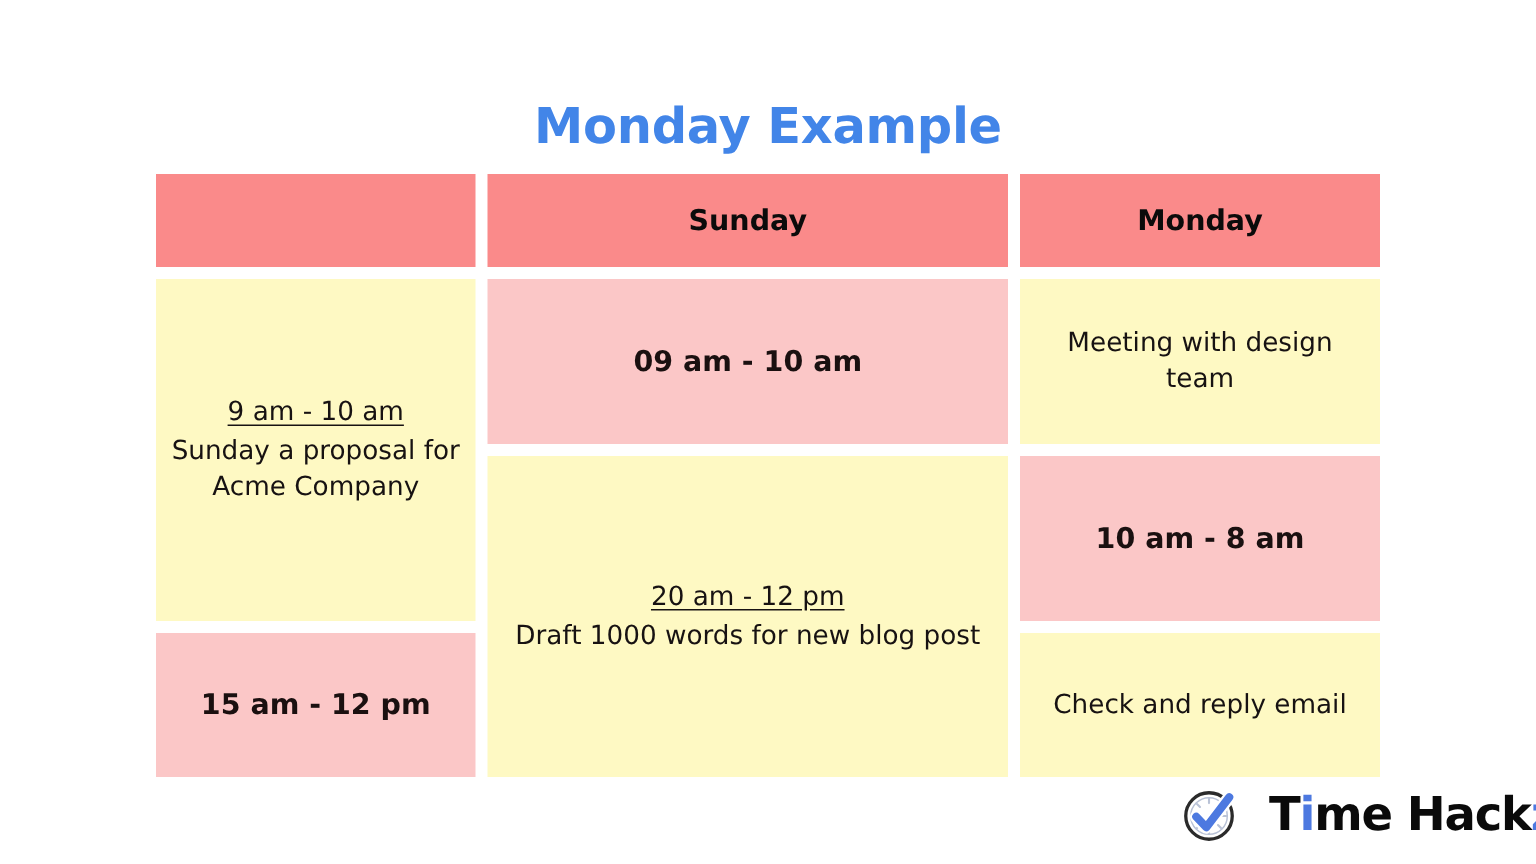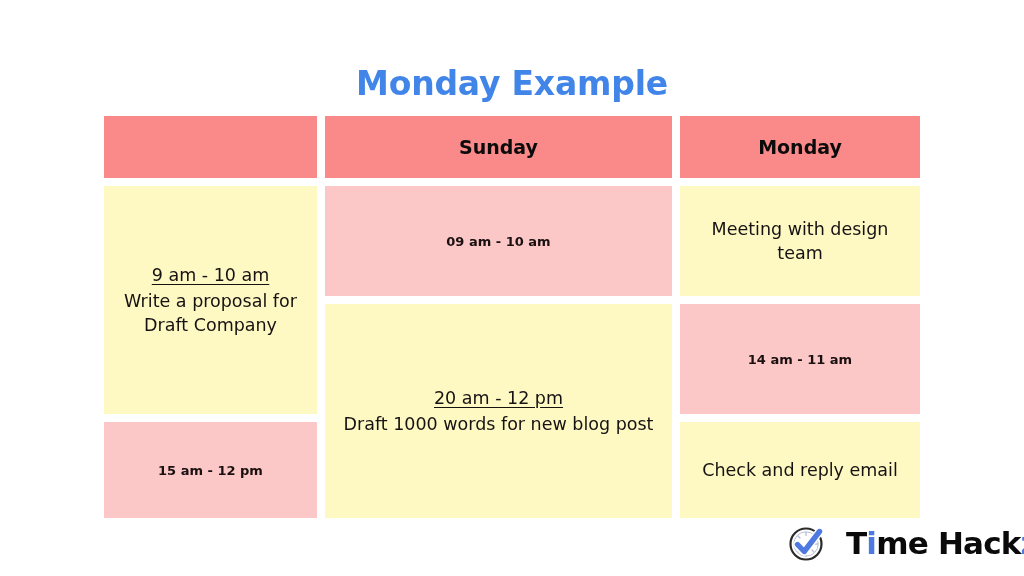--- a/index.html
+++ b/index.html
@@ -63,21 +63,21 @@
     font-size: 19px;
     font-weight: bold;
     color: #0b0b0b;
   }
   .hdr-blank { background: #fa8a8a; }
 
   
   .time {
     background: #fbc7c7;
     font-family: "DejaVu Sans", sans-serif;
-    font-size: 13px;
+    font-size: 19px;
     font-weight: bold;
     color: #1a1010;
   }
 
   
   .content {
     background: #fef9c3;
     font-family: "DejaVu Sans", sans-serif;
     font-size: 17.5px;
     font-weight: normal;
@@ -141,28 +141,28 @@
   <div class="grid">
 
     <div class="cell hdr-blank"></div>
     <div class="cell hdr">Sunday</div>
     <div class="cell hdr">Monday</div>
 
     <div class="cell time">09 am - 10 am</div>
 
     <div class="cell content span-rows-2-3">
       <span class="slot">9 am - 10 am</span>
-      <span class="desc">Write a proposal for Draft Company</span>
+      <span class="desc">Sunday a proposal for Acme Company</span>
     </div>
 
     <div class="cell content">
       <span class="desc">Meeting with design team</span>
     </div>
 
-    <div class="cell time">14 am - 11 am</div>
+    <div class="cell time">10 am - 8 am</div>
 
     <div class="cell content span-rows-3-4">
       <span class="slot">20 am - 12 pm</span>
       <span class="desc">Draft 1000 words for new blog post</span>
     </div>
 
     <div class="cell time">15 am - 12 pm</div>
 
     <div class="cell content">
       <span class="desc">Check and reply email</span>

